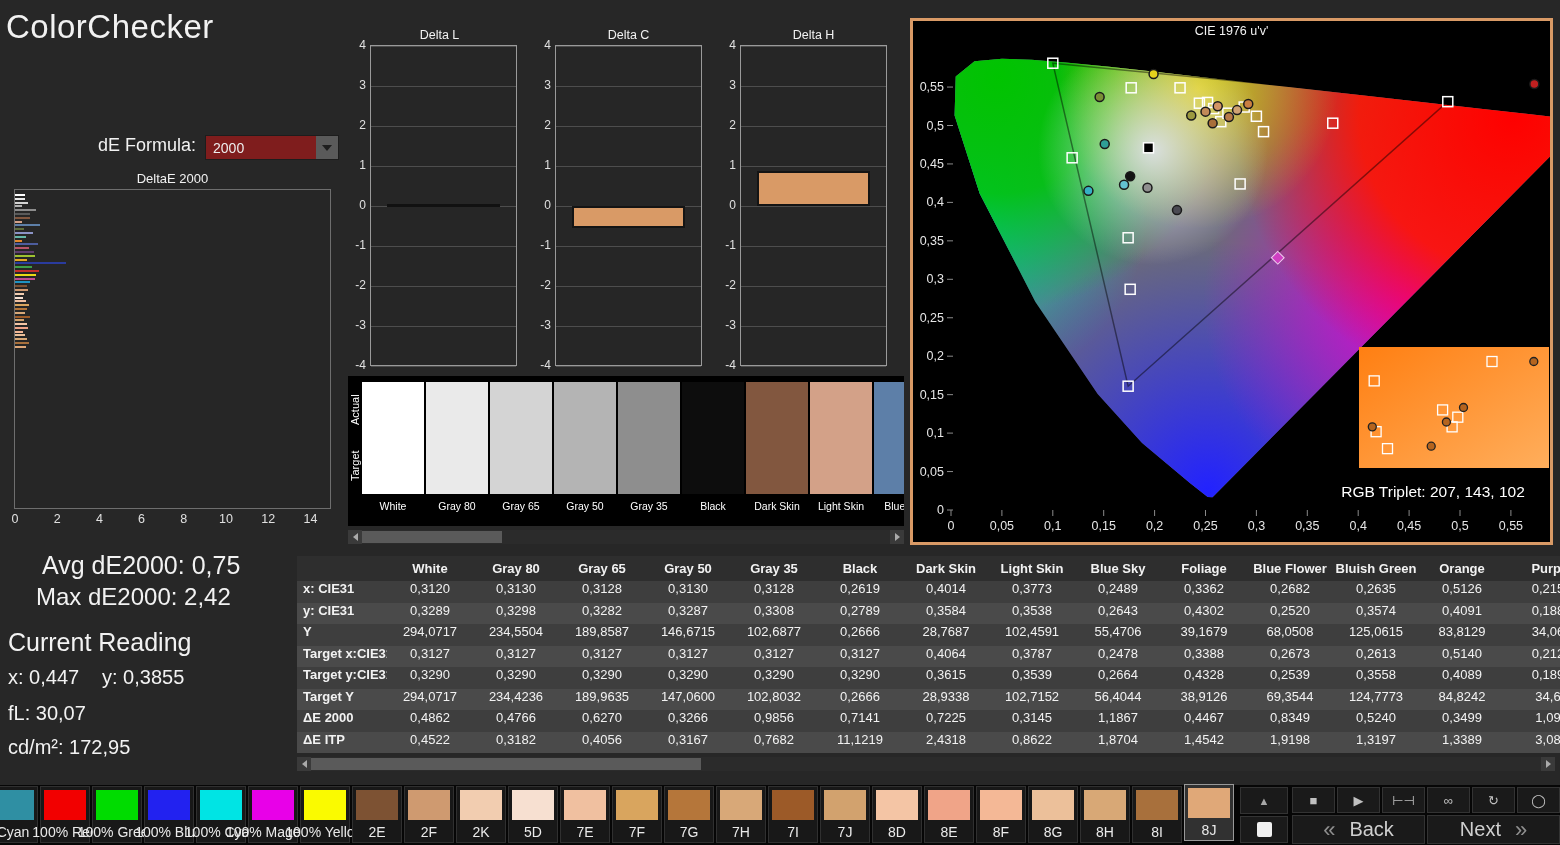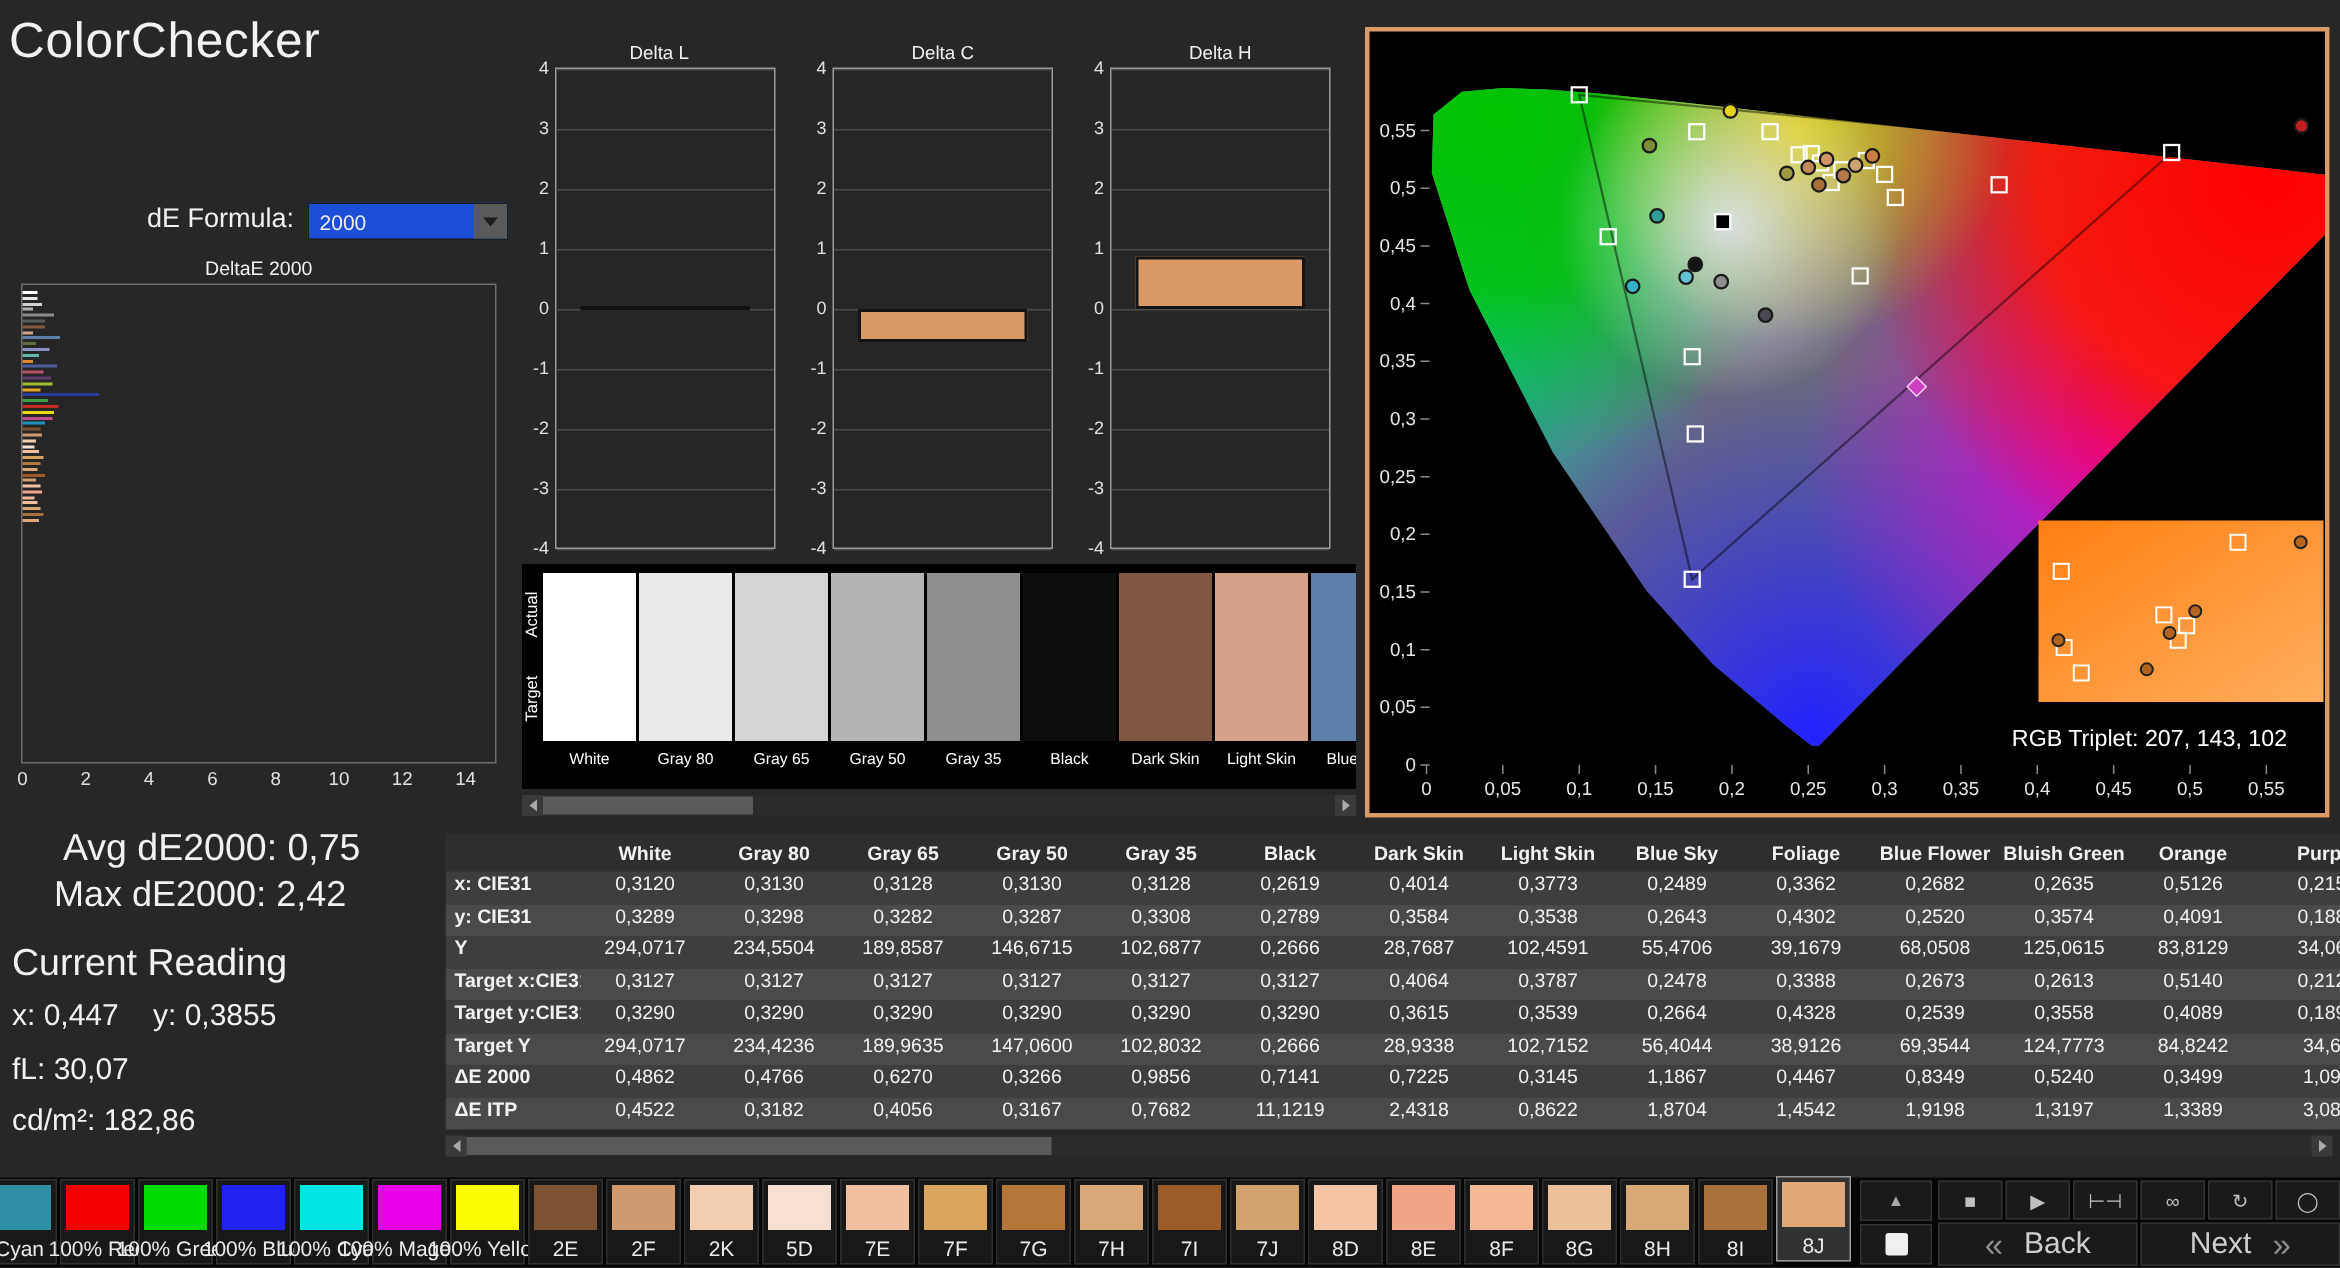--- a/index.html
+++ b/index.html
@@ -2,21 +2,21 @@
 <html><head>
 <meta charset="utf-8">
 <style>
   *{margin:0;padding:0;box-sizing:border-box}
   html,body{width:1560px;height:845px}
   body{background:#272727;font-family:"Liberation Sans",sans-serif;color:#f2f2f2;position:relative;overflow:hidden}
   
   #title{position:absolute;left:6px;top:8px;font-size:33px;font-weight:400;letter-spacing:.5px}
   #desc{position:absolute;left:24px;top:72px;width:330px;text-align:center;font-size:15px;line-height:1.35}
   #formula-row{position:absolute;left:98px;top:135px;display:flex;align-items:flex-start;gap:9px;font-size:18px}
-  #formula-select{width:134px;height:25px;background:#1d4ed8;border:1px solid #1d1d1d;display:flex;align-items:center;font-size:14px;color:#eee;padding-left:7px;position:relative;cursor:pointer}
+  #formula-select{width:134px;height:25px;background:#7f1d1d;border:1px solid #1d1d1d;display:flex;align-items:center;font-size:14px;color:#eee;padding-left:7px;position:relative;cursor:pointer}
   #formula-select .arrowbox{position:absolute;right:0;top:0;width:22px;height:23px;background:#5a5a5a;display:flex;align-items:center;justify-content:center}
   .darr{width:0;height:0;border-left:5px solid transparent;border-right:5px solid transparent;border-top:6px solid #1e1e1e}
   
   #deltae-title{position:absolute;left:14px;top:171px;width:317px;text-align:center;font-size:13px}
   #deltae-chart{position:absolute;left:14px;top:189px;width:317px;height:320px;border:1px solid #6e6e6e;padding-top:4px;background:#262626}
   .debar{height:2px;margin-bottom:1.8px}
   #deltae-xaxis{position:absolute;left:14px;top:512px;width:317px;height:16px}
   .axis-tick{position:absolute;top:0;transform:translateX(-50%);font-size:12.5px;color:#e0e0e0}
   
   #stats-avg{position:absolute;left:42px;top:551px;font-size:25px}
@@ -156,21 +156,21 @@
     <span class="axis-tick" style="left: 254.2px;">12</span>
     <span class="axis-tick" style="left: 296.4px;">14</span>
   </div>
 
 <div id="stats-avg">Avg dE2000: 0,75</div>
 <div id="stats-max">Max dE2000: 2,42</div>
 <div id="stats-current">Current Reading</div>
 <div id="stats-x">x: 0,447</div>
 <div id="stats-y">y: 0,3855</div>
 <div id="stats-fl">fL: 30,07</div>
-<div id="stats-cd">cd/m²: 182,86</div>
+<div id="stats-cd">cd/m²: 172,95</div>
 
 <div id="dl-title" class="dchart-title">Delta L</div>
 <div id="dc-title" class="dchart-title">Delta C</div>
 <div id="dh-title" class="dchart-title">Delta H</div>
 <div id="dl-plot" class="dplot">
     <div class="gridline" style="top: 0px;"></div>
     <span class="ylab" style="top: -8px;">4</span>
     <div class="gridline" style="top: 40px;"></div>
     <span class="ylab" style="top: 32px;">3</span>
     <div class="gridline" style="top: 80px;"></div>
@@ -280,20 +280,21 @@
     </div>
   <div class="scroll-track">
       <div class="scroll-thumb"></div>
     </div>
   <div class="scroll-arrow">
       <span class="tri-right"></span>
     </div>
 </div>
 
 <div id="cie-panel">
+  <div id="cie-title">CIE 1976 u'v'</div>
   <svg id="cie-svg" width="637" height="505" viewBox="0 0 637 505">
     <defs>
       <clipPath id="shoe">
         <path d="M299.5,460.3 L294.7,460.0 L276.9,446.1 L229.1,406.0 L184.7,356.9 L122.3,264.7 L66.7,156.4 L41.6,78.4 L42.7,39.4 L61.5,24.2 L89,21.7 L118.6,22.7 L152.7,25.4 L193.9,29.6 L244.2,35.1 L305,42.1 L375.6,50.0 L448.8,58.3 L567.7,71.7 L649.3,80.9 L672.6,83.5 Z"></path>
       </clipPath>
       <radialGradient id="gCyan" gradientUnits="userSpaceOnUse" cx="55" cy="174" r="180">
           <stop offset="0" stop-color="#00c8c8"></stop>
           <stop offset="1" stop-color="#00c8c8" stop-opacity="0"></stop>
         </radialGradient>
       <radialGradient id="gBlue" gradientUnits="userSpaceOnUse" cx="295" cy="454" r="250">

